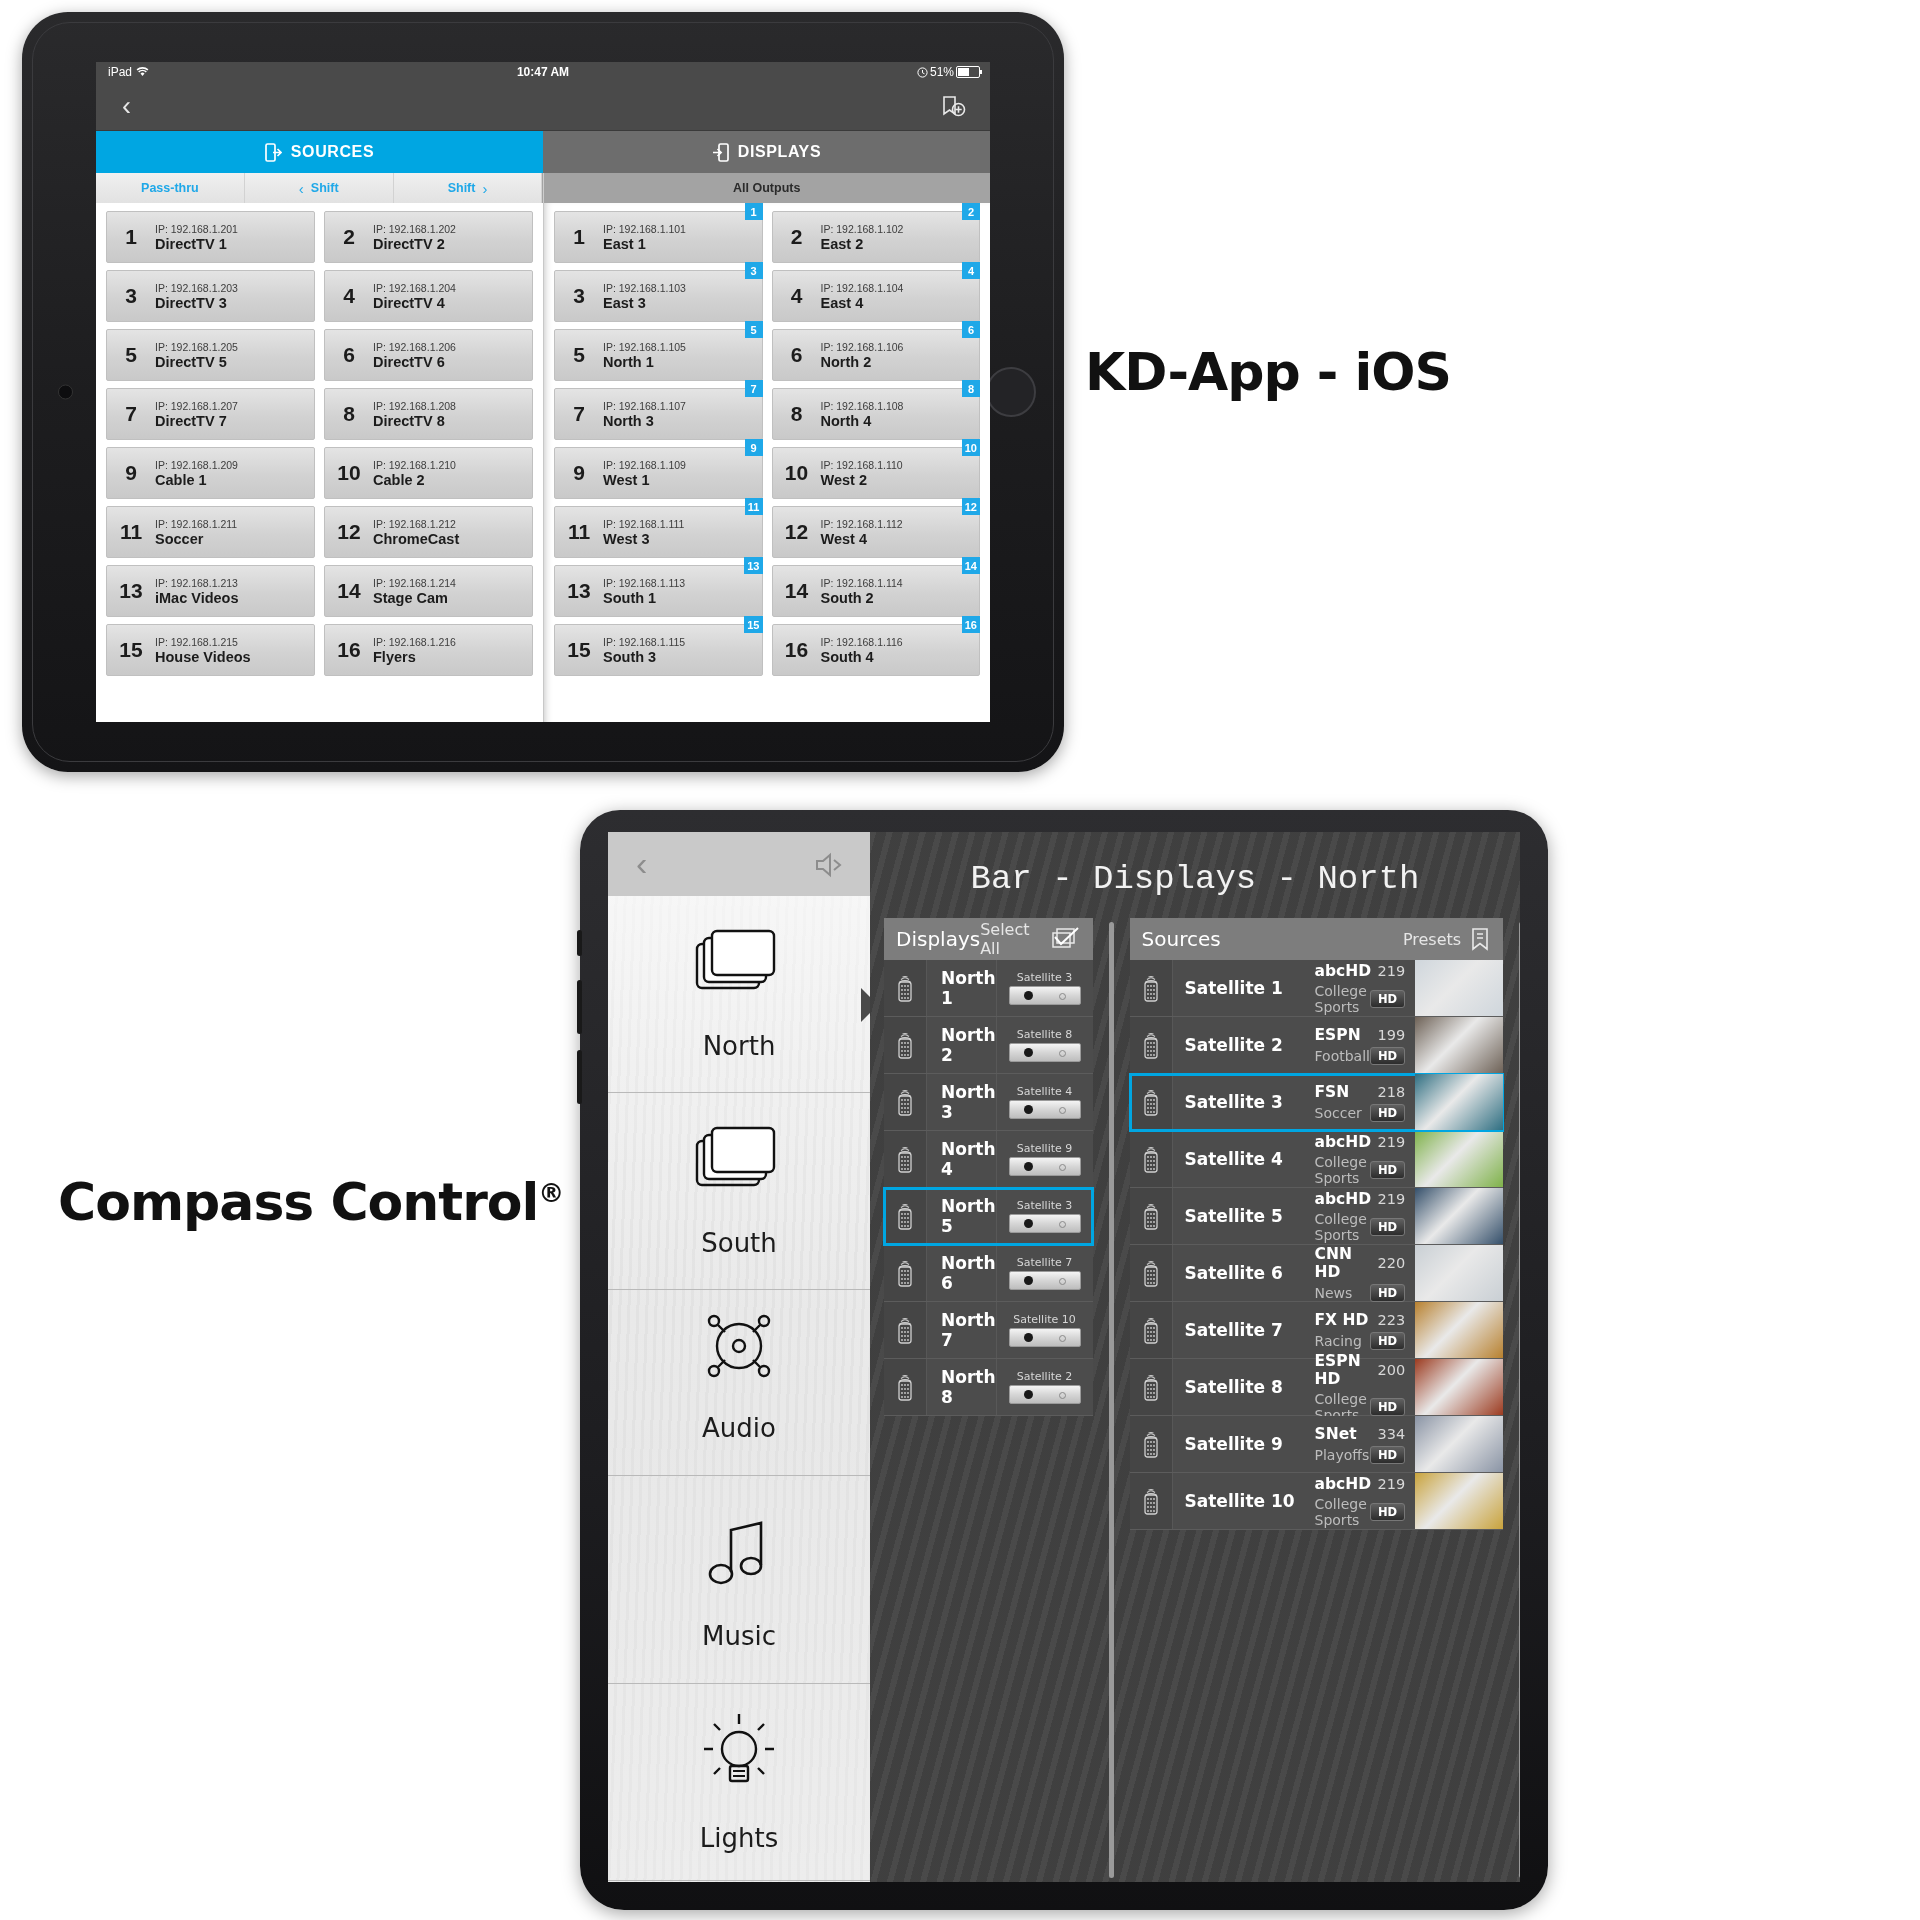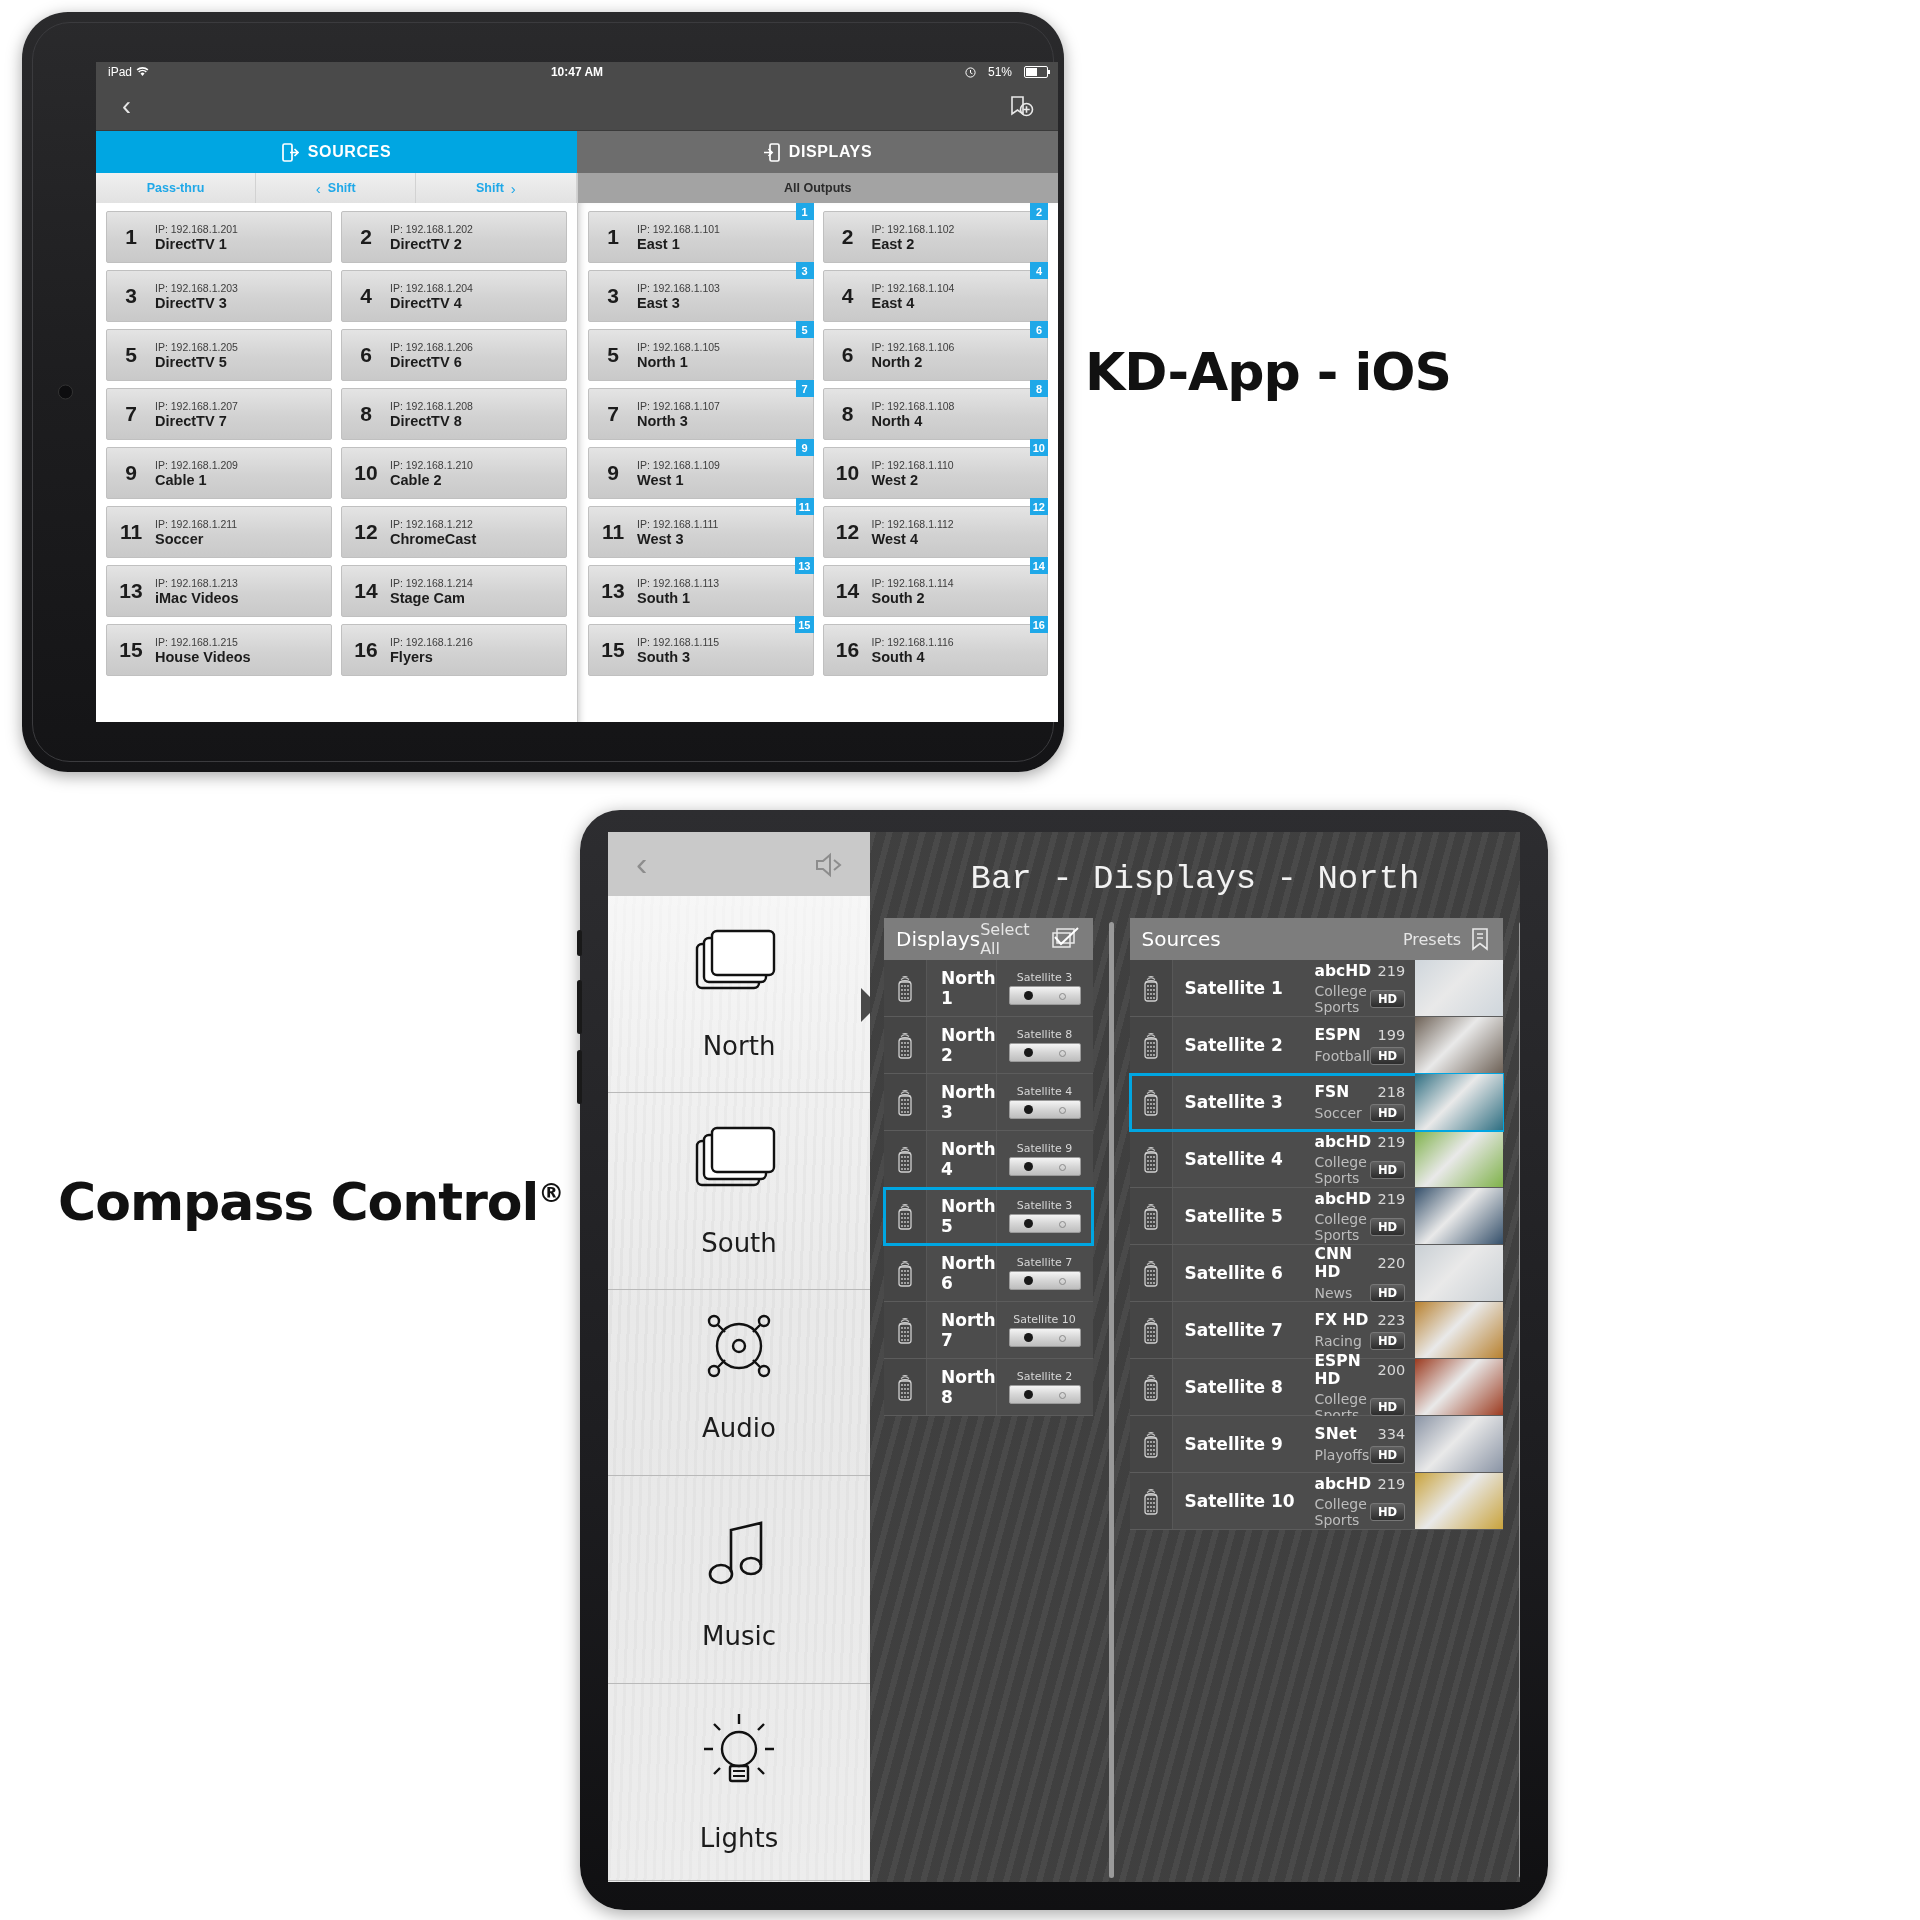--- a/index.html
+++ b/index.html
@@ -9,26 +9,26 @@
   
   #ipad-top{position:absolute;left:22px;top:12px;width:1042px;height:760px;
     background:linear-gradient(180deg,#2a2a2c 0%,#1d1d1f 50%,#141416 100%);
     border-radius:46px;box-shadow:0 4px 16px rgba(0,0,0,.35);}
   #ipad-top .bezel-inner{position:absolute;left:10px;top:10px;right:10px;bottom:10px;
     border-radius:38px;border:1px solid #3b3b3e;}
   #ipad-top .home-btn{position:absolute;right:28px;top:50%;transform:translateY(-50%);
     width:46px;height:46px;border-radius:50%;background:#232326;border:2px solid #3d3d41;}
   #ipad-top .cam{position:absolute;left:36px;top:50%;transform:translateY(-50%);
     width:13px;height:13px;border-radius:50%;background:#0d0d0f;border:1px solid #333;}
-  #screen-top{position:absolute;left:74px;top:50px;width:962px;height:660px;background:#fff;overflow:hidden;}
+  #screen-top{position:absolute;left:74px;top:50px;width:894px;height:660px;background:#fff;overflow:hidden;}
 
   .ios-status{height:22px;background:#4a4a4a;color:#fff;font-size:12px;position:relative;}
   .ios-status .st-left{position:absolute;left:12px;top:3px;display:flex;align-items:center;gap:4px;}
   .ios-status .st-center{position:absolute;left:0;right:0;top:3px;text-align:center;font-weight:bold;}
-  .ios-status .st-right{position:absolute;right:10px;top:3px;display:flex;align-items:center;gap:12px;}
+  .ios-status .st-right{position:absolute;right:10px;top:3px;display:flex;align-items:center;gap:2px;}
   .batt{width:22px;height:10px;border:1px solid #fff;border-radius:2px;position:relative;display:inline-block;}
   .batt::after{content:"";position:absolute;right:-3px;top:3px;width:2px;height:4px;background:#fff;}
   .batt i{position:absolute;left:1px;top:1px;bottom:1px;width:50%;background:#fff;display:block;}
 
   .nav-bar{height:46px;background:#4a4a4a;position:relative;border-bottom:1px solid #3a3a3a;}
   .nav-bar .back{position:absolute;left:26px;top:9px;color:#e8e8e8;font-size:27px;line-height:27px;font-weight:300;}
   .nav-bar .title{position:absolute;left:0;right:0;top:11px;text-align:center;color:#fff;font-size:21px;font-weight:500;}
   .nav-bar .bm{position:absolute;right:24px;top:11px;}
 
   .seg-row{display:flex;height:42px;}

